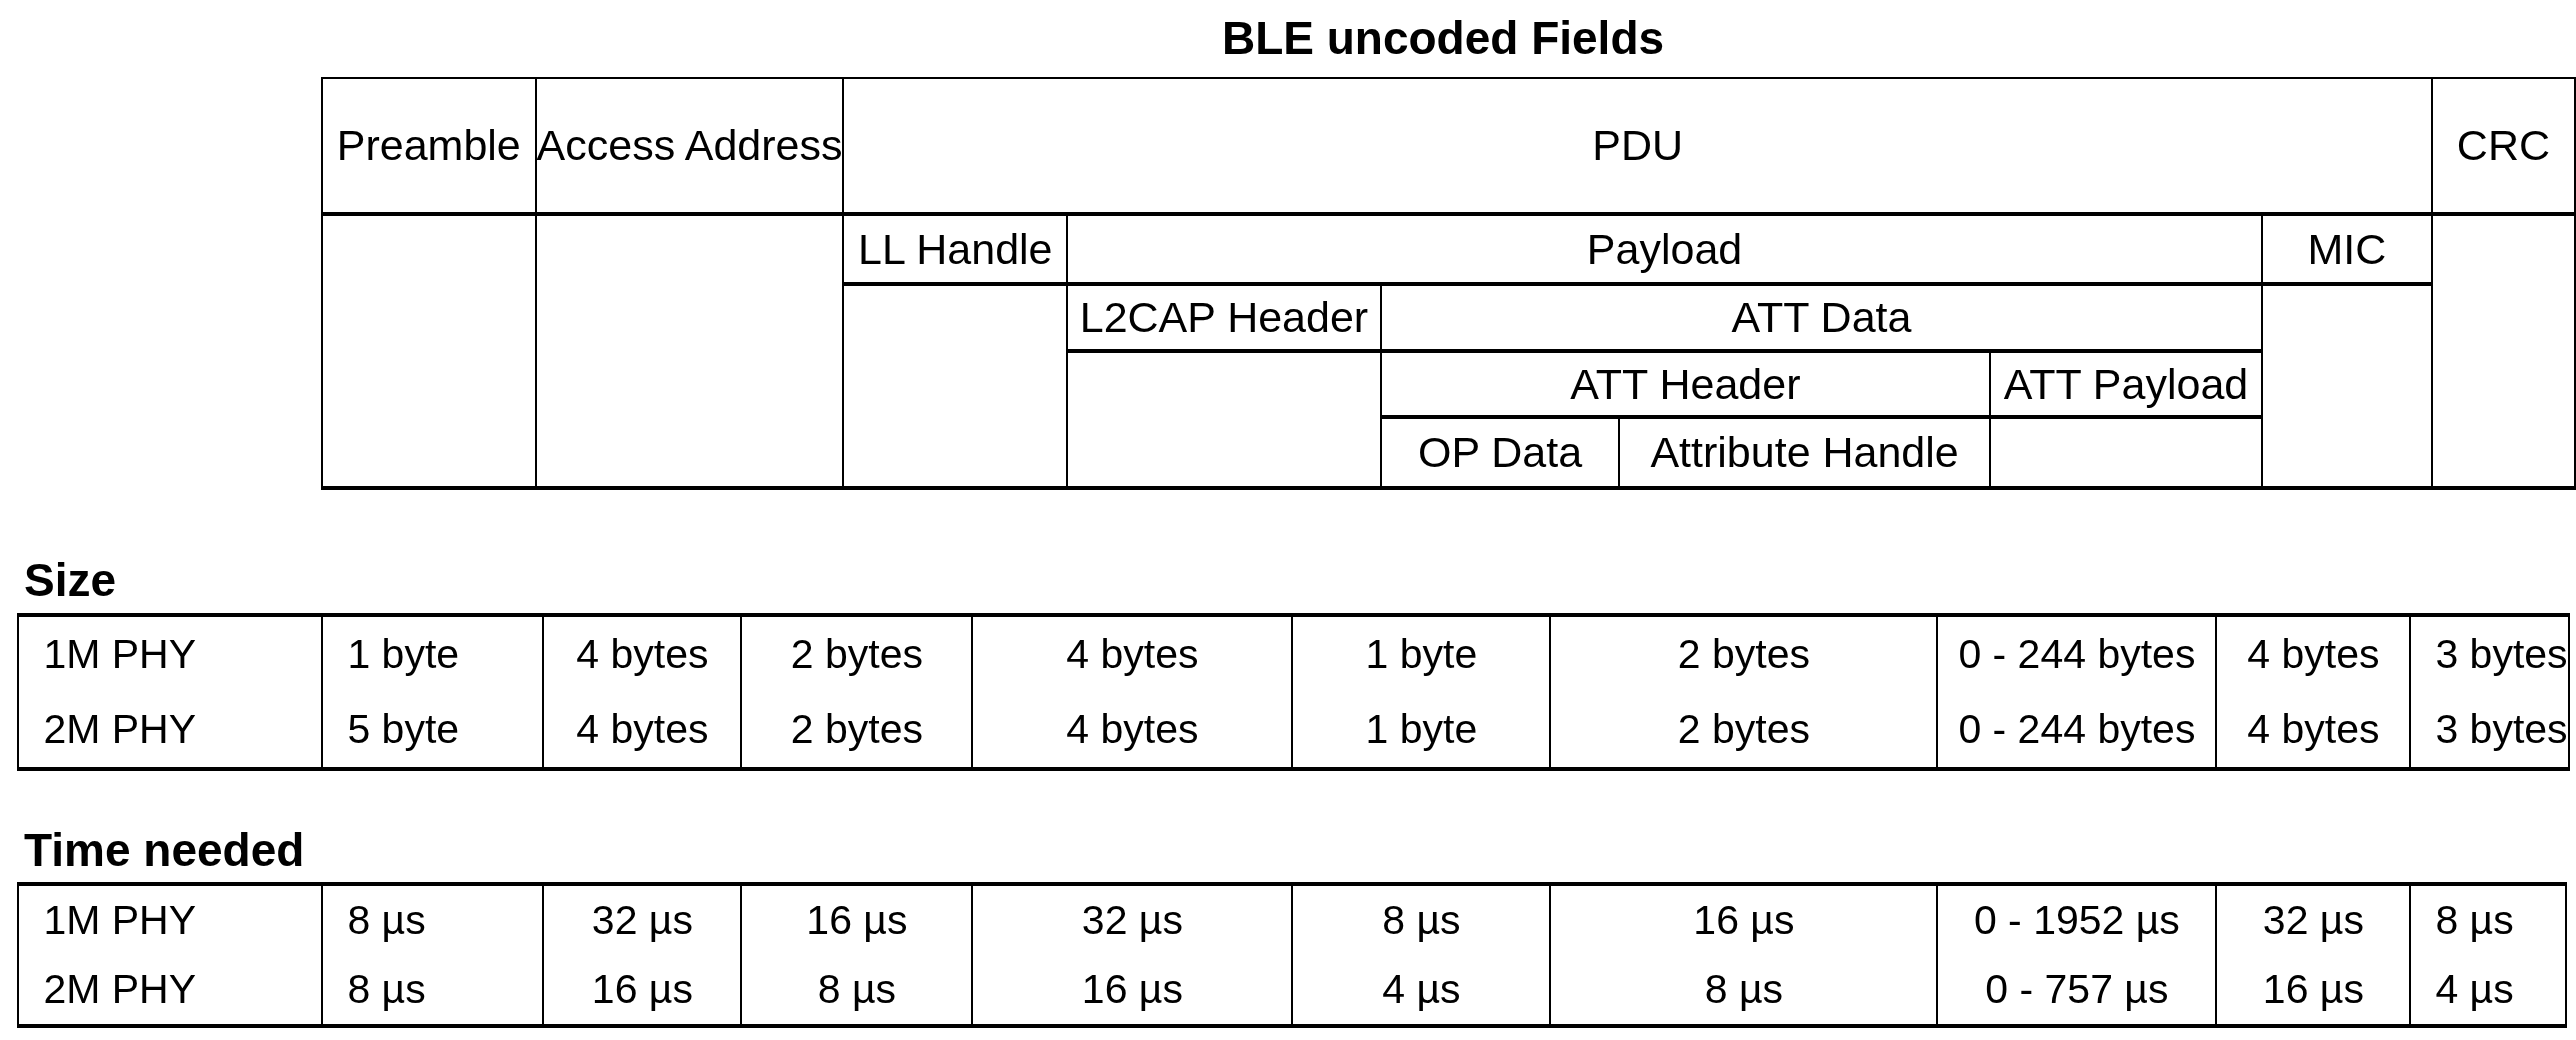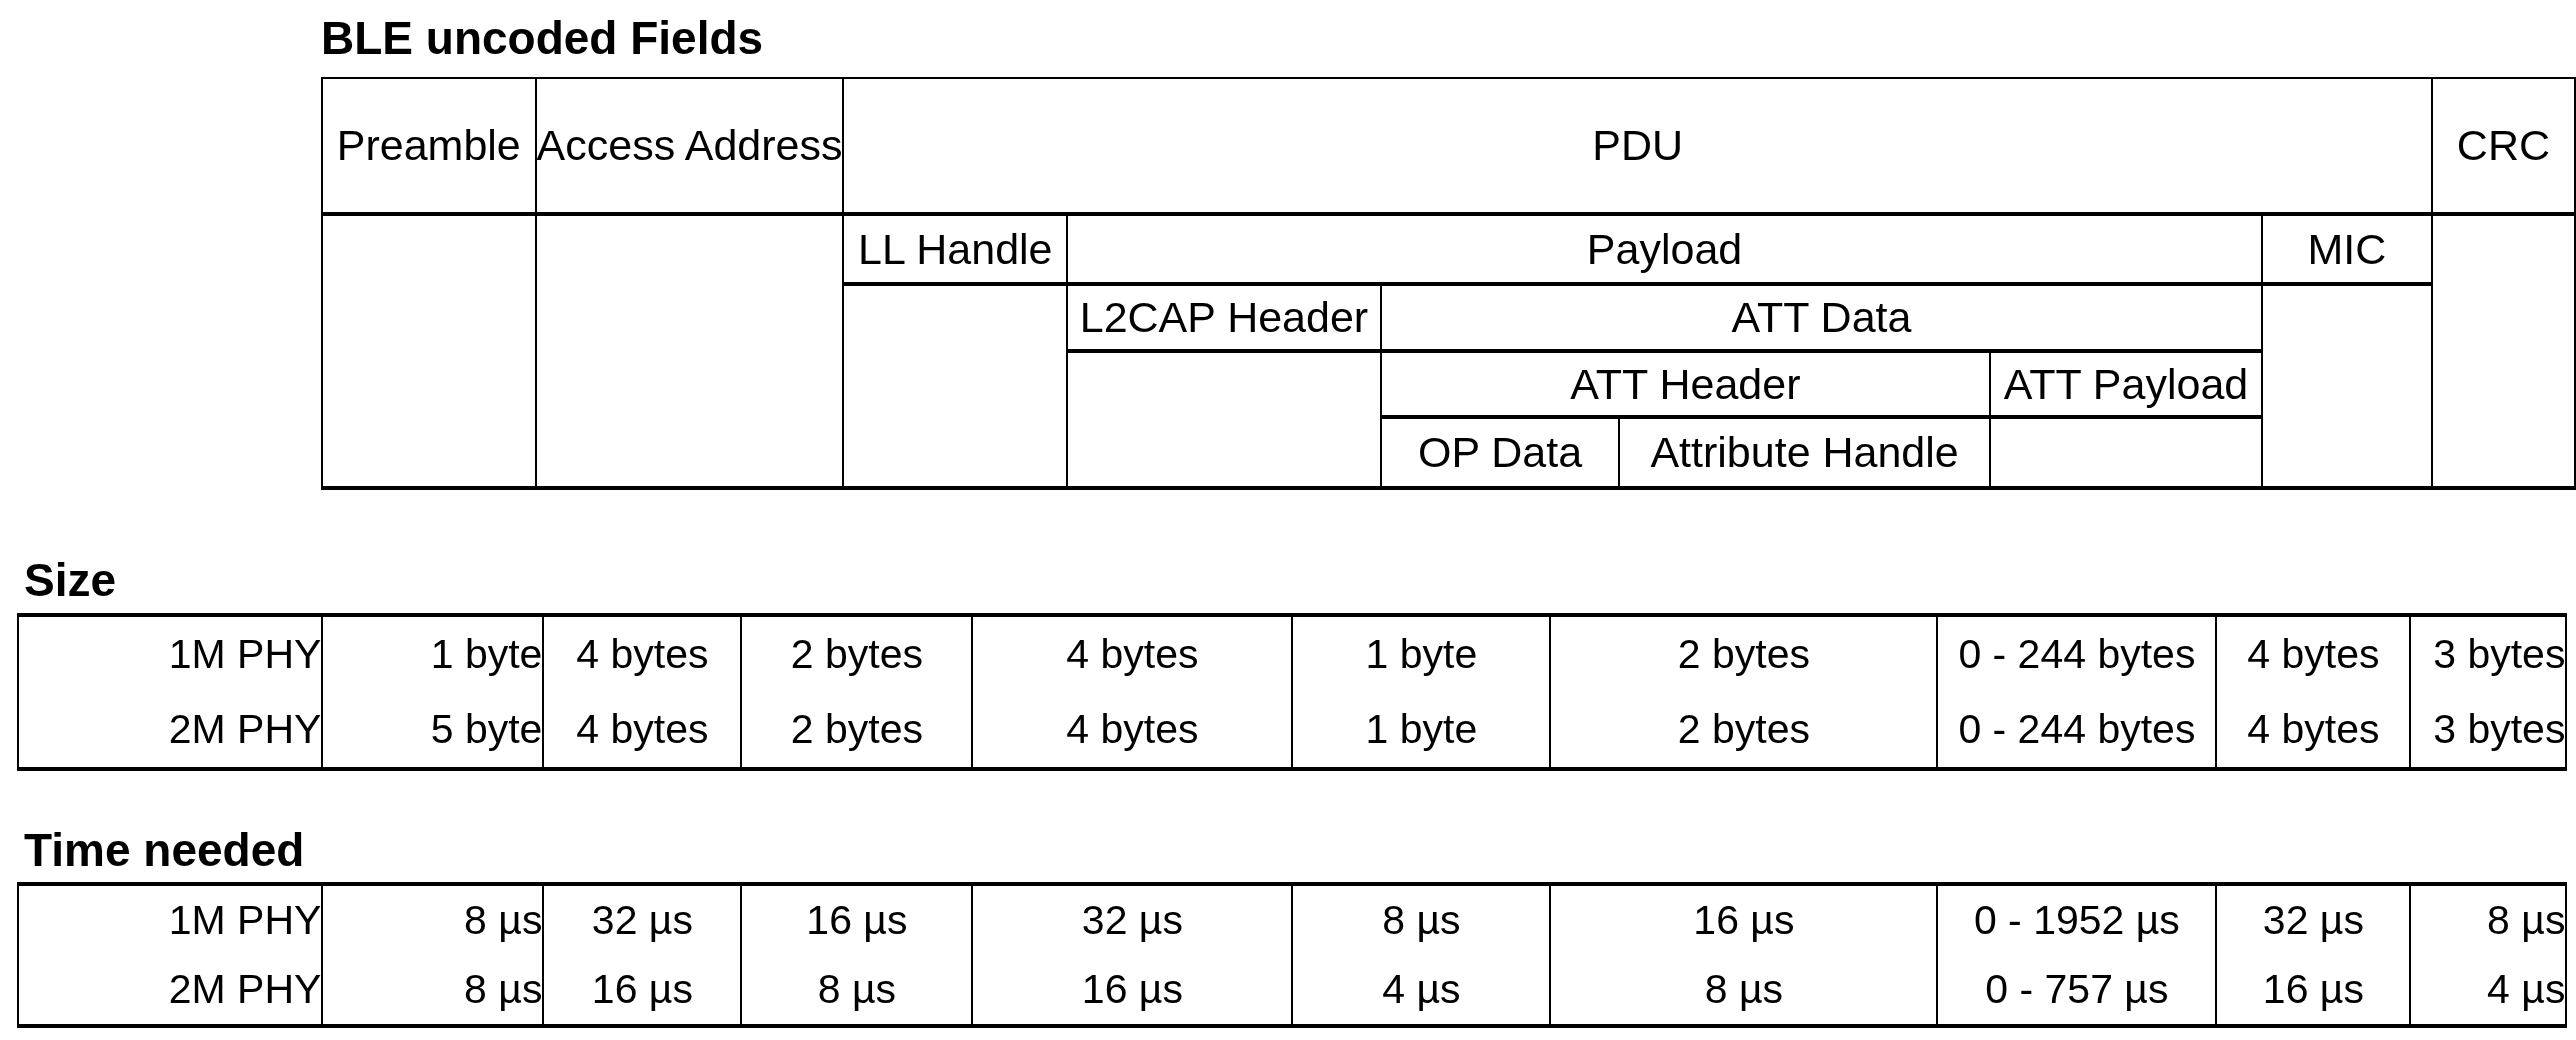--- a/index.html
+++ b/index.html
@@ -13,20 +13,21 @@
     width: 2576px;
     height: 1041px;
     background: #ffffff;
     overflow: hidden;
   }
   .title {
     position: absolute;
     left: 321px;
     top: 9.5px;
     width: 2244px;
+    text-align: center;
     font-size: 46px;
     font-weight: bold;
     line-height: 57px;
     white-space: nowrap;
   }
   .section-label {
     position: absolute;
     left: 24px;
     font-size: 46px;
     font-weight: bold;
@@ -62,21 +63,21 @@
   #size-table { top: 613px; }
   #time-table { top: 882px; }
   .data-table td {
     border-left: 2.4px solid #000;
     border-right: 2.4px solid #000;
     border-top: none;
     border-bottom: none;
     font-size: 41px;
     text-align: center;
   }
-  td.L { text-align: right; padding-left: 1px; }
+  td.L { text-align: left; padding-left: 24px; }
 </style>
 </head>
 <body>
 
 <div id="page">
 
   <div class="title">BLE uncoded Fields</div>
 
   <table id="structure-table">
     <colgroup>

